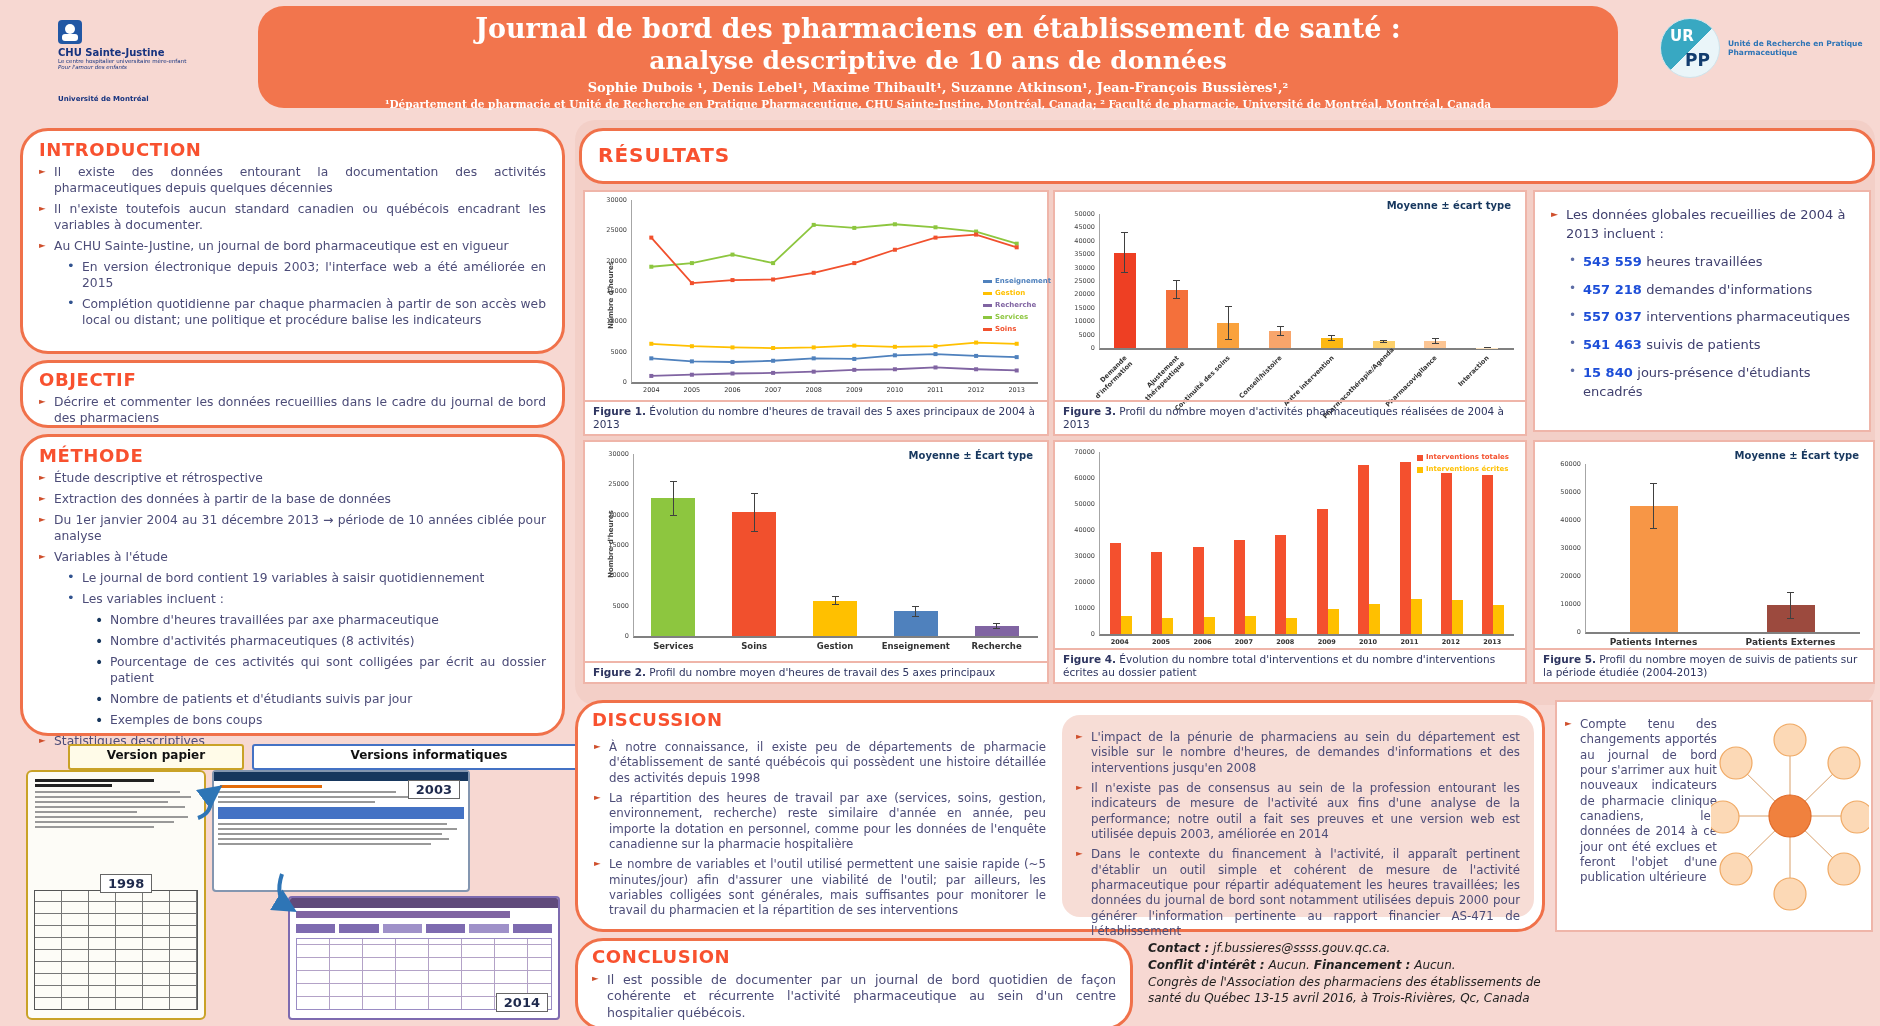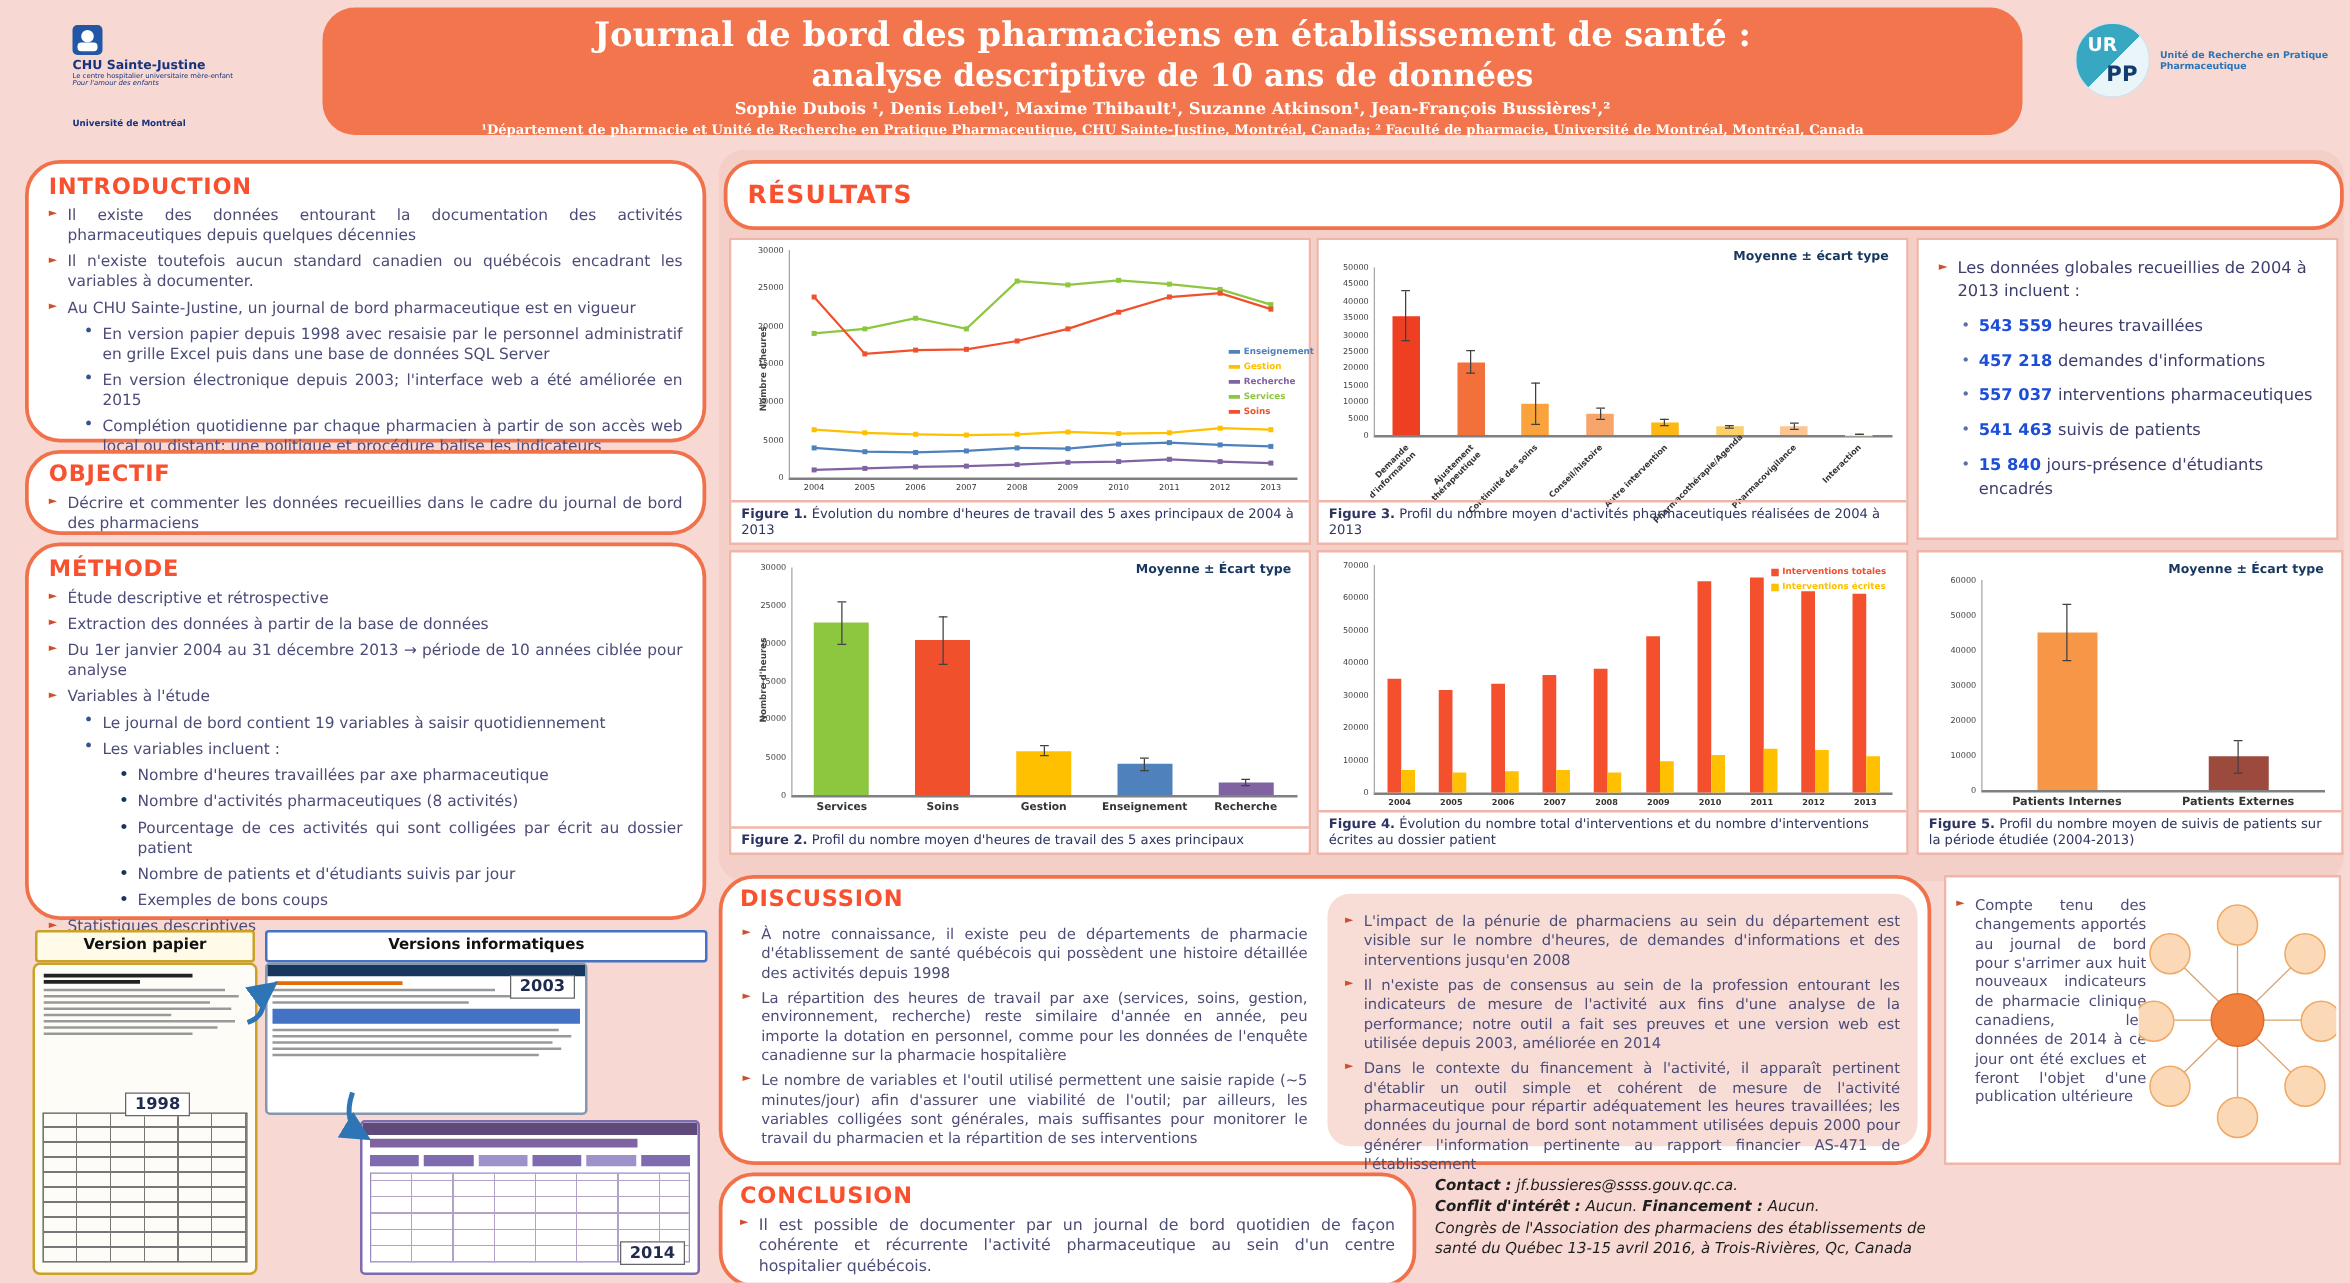--- a/index.html
+++ b/index.html
@@ -66,21 +66,21 @@
   .rp .head{position:relative;padding-left:15px;}
   .rp .head::before{content:"►";position:absolute;left:0;top:2px;font-size:9px;color:#cf4f2c;}
   .rp-item{position:relative;padding-left:14px;margin:9px 0 9px 18px;}
   .rp-item::before{content:"•";position:absolute;left:0;top:-1px;color:#5d6da6;font-size:12px;}
   .rp-item b{color:#1d4ed8;}
   
   .dcol{font-size:11.8px;color:#4c4c78;line-height:1.3;}
   .pinkbox{background:#f7ddd6;border-radius:18px;}
   .contact{font-size:12px;font-style:italic;color:#1f1f1f;line-height:1.4;}
   
-  .vlabel{border-radius:3px;text-align:center;font-weight:bold;font-size:12px;color:#111;padding-top:2px;}
+  .vlabel{border-radius:3px;text-align:center;font-weight:bold;font-size:12px;color:#111;padding-top:2px;margin-left:40px;}
   .txtbar{height:2px;background:#999;margin:3px 4px;}
   .badge{position:absolute;background:#fff;border:1.5px solid #666;font-weight:bold;color:#1f2a4d;
          padding:1px 7px;font-size:13px;}
   .gridded{position:absolute;border:1px solid #555;
      background-image:repeating-linear-gradient(0deg,transparent 0 11px,#777 11px 12px),
                       repeating-linear-gradient(90deg,transparent 0 26px,#777 26px 27px);}
 </style>
 </head>
 <body>
 
@@ -106,21 +106,20 @@
   </div>
   <div class="txt">Unité de Recherche en Pratique Pharmaceutique</div>
 </div>
 
 <div class="abs sbox" style="left:20px;top:128px;width:545px;height:226px;padding:8px 16px;box-sizing:border-box;">
   <div class="stitle">INTRODUCTION</div>
   <div class="ltext">
       <div class="bl lvl1">Il existe des données entourant la documentation des activités pharmaceutiques depuis quelques décennies</div>
       <div class="bl lvl1">Il n'existe toutefois aucun standard canadien ou québécois encadrant les variables à documenter.</div>
       <div class="bl lvl1">Au CHU Sainte-Justine, un journal de bord pharmaceutique est en vigueur</div>
-      <div class="bl lvl2">En version papier depuis 1998 avec resaisie par le personnel administratif en grille Excel puis dans une base de données SQL Server</div>
       <div class="bl lvl2">En version électronique depuis 2003; l'interface web a été améliorée en 2015</div>
       <div class="bl lvl2">Complétion quotidienne par chaque pharmacien à partir de son accès web local ou distant; une politique et procédure balise les indicateurs</div>
     </div>
 </div>
 
 <div class="abs sbox" style="left:20px;top:360px;width:545px;height:68px;padding:6px 16px;box-sizing:border-box;">
   <div class="stitle">OBJECTIF</div>
   <div class="ltext">
       <div class="bl lvl1">Décrire et commenter les données recueillies dans le cadre du journal de bord des pharmaciens</div>
     </div>

